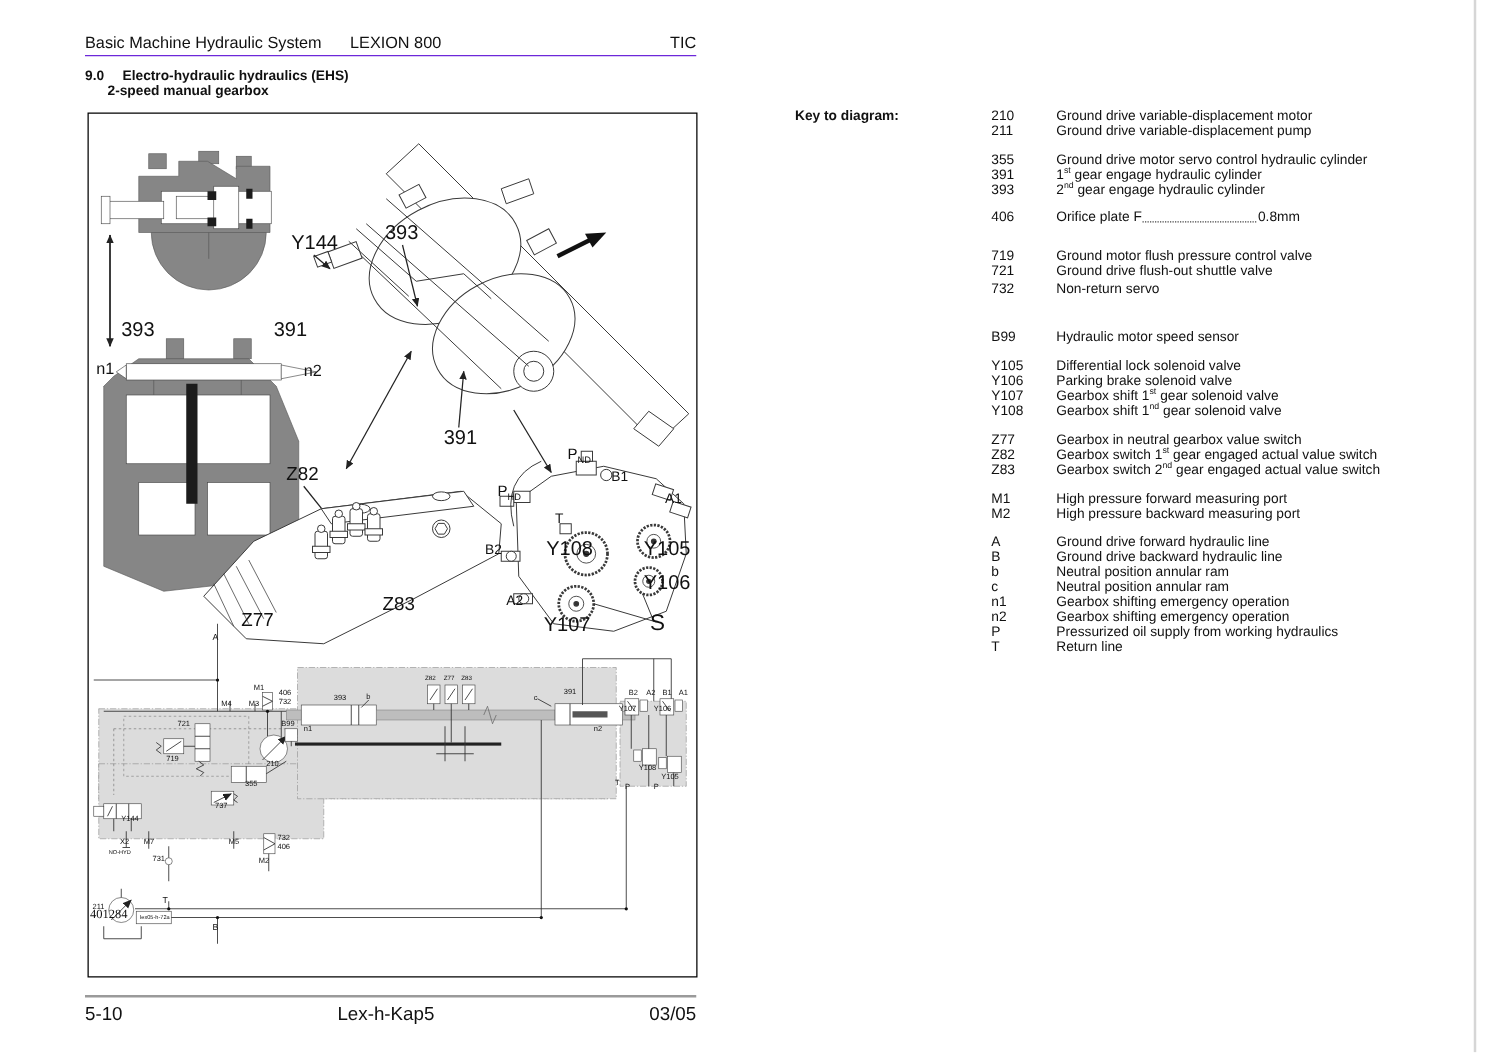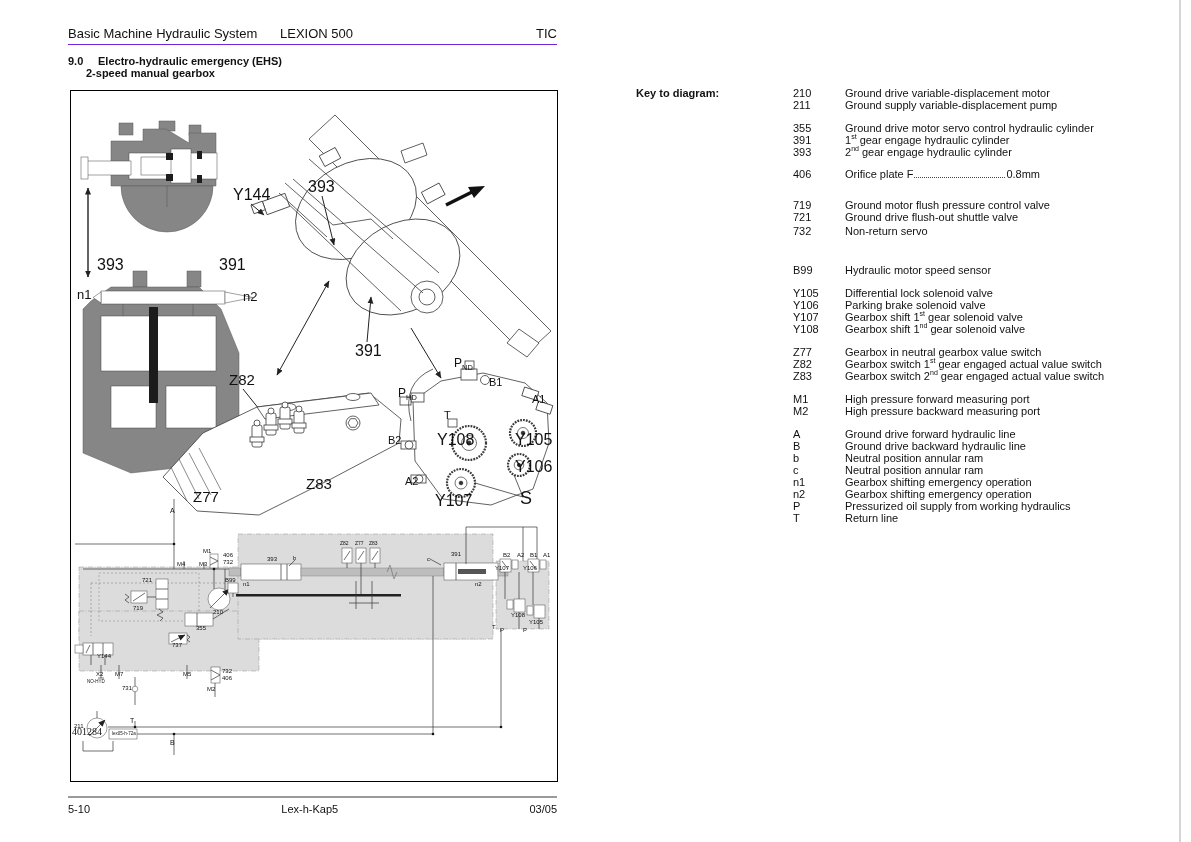--- a/index.html
+++ b/index.html
@@ -26,46 +26,46 @@
   .key .entries{position:absolute;left:157px;top:0;width:388px;}
   .key-row{display:flex;}
   .key-ref{width:52px;flex:none;}
   .key-desc{flex:none;white-space:nowrap;}
   .key-desc sup{font-size:7px;line-height:0;}
   .key-row.leader{width:247px;}
   .key-row .dots{flex:1;border-bottom:1px dotted #444;margin:0 1px 2px 1px;}
   .key-row .leader-val{flex:none;}
   
   .ftr{position:absolute;left:68px;top:796px;width:489px;border-top:2px solid #9a9a9a;padding-top:5px;
-       display:flex;justify-content:space-between;font-size:11px;}
+       display:flex;justify-content:space-between;font-size:15px;}
   svg{position:absolute;left:0;top:0;}
   svg .ln{stroke:#333;stroke-width:.7;fill:none;}
   svg .ln2{stroke:#3a3a3a;stroke-width:.8;fill:none;}
   svg .wt{fill:#fff;stroke:#3a3a3a;stroke-width:.8;}
   svg .wt5{fill:#fff;stroke:#444;stroke-width:.5;}
   svg .gz{fill:#dcdcdc;stroke:#909090;stroke-width:.5;stroke-dasharray:5 1.5 1 1.5;}
   svg .gray{fill:#868686;stroke:#5a5a5a;stroke-width:.5;}
   svg .dk{fill:#1c1c1c;}
 </style>
 </head>
 <body>
 
 <div class="page">
 
   <div class="scan-edge"></div>
 
   <div class="hdr">
     <span class="t1">Basic Machine Hydraulic System</span>
-    <span class="t2">LEXION 500</span>
+    <span class="t2">LEXION 800</span>
     <span class="t3">TIC</span>
   </div>
 
   <div class="sec">
     <span class="num">9.0</span>
-    <span class="tt">Electro-hydraulic emergency (EHS)</span>
+    <span class="tt">Electro-hydraulic hydraulics (EHS)</span>
     <span class="st">2-speed manual gearbox</span>
   </div>
 
   <div class="figure">
     <svg width="486" height="690" viewBox="0 0 486 690">
       <defs>
         <marker id="ah" markerWidth="9" markerHeight="8" refX="6.5" refY="3" orient="auto" markerUnits="userSpaceOnUse">
           <path d="M0,0 L7,3 L0,6 Z" fill="#222"></path>
         </marker>
         <marker id="ahr" markerWidth="9" markerHeight="8" refX="6.5" refY="3" orient="auto-start-reverse" markerUnits="userSpaceOnUse">
@@ -405,21 +405,21 @@
 
   <div class="key">
     <span class="khead">Key to diagram:</span>
     <div class="entries">
         <div class="key-row">
           <span class="key-ref">210</span>
           <span class="key-desc"><span>Ground drive variable-displacement motor</span></span>
         </div>
         <div class="key-row">
           <span class="key-ref">211</span>
-          <span class="key-desc"><span>Ground supply variable-displacement pump</span></span>
+          <span class="key-desc"><span>Ground drive variable-displacement pump</span></span>
         </div>
         <div class="key-row" style="margin-top: 11px;">
           <span class="key-ref">355</span>
           <span class="key-desc"><span>Ground drive motor servo control hydraulic cylinder</span></span>
         </div>
         <div class="key-row">
           <span class="key-ref">391</span>
           <span class="key-desc"><span>1</span><sup>st</sup><span> gear engage hydraulic cylinder</span></span>
         </div>
         <div class="key-row">

